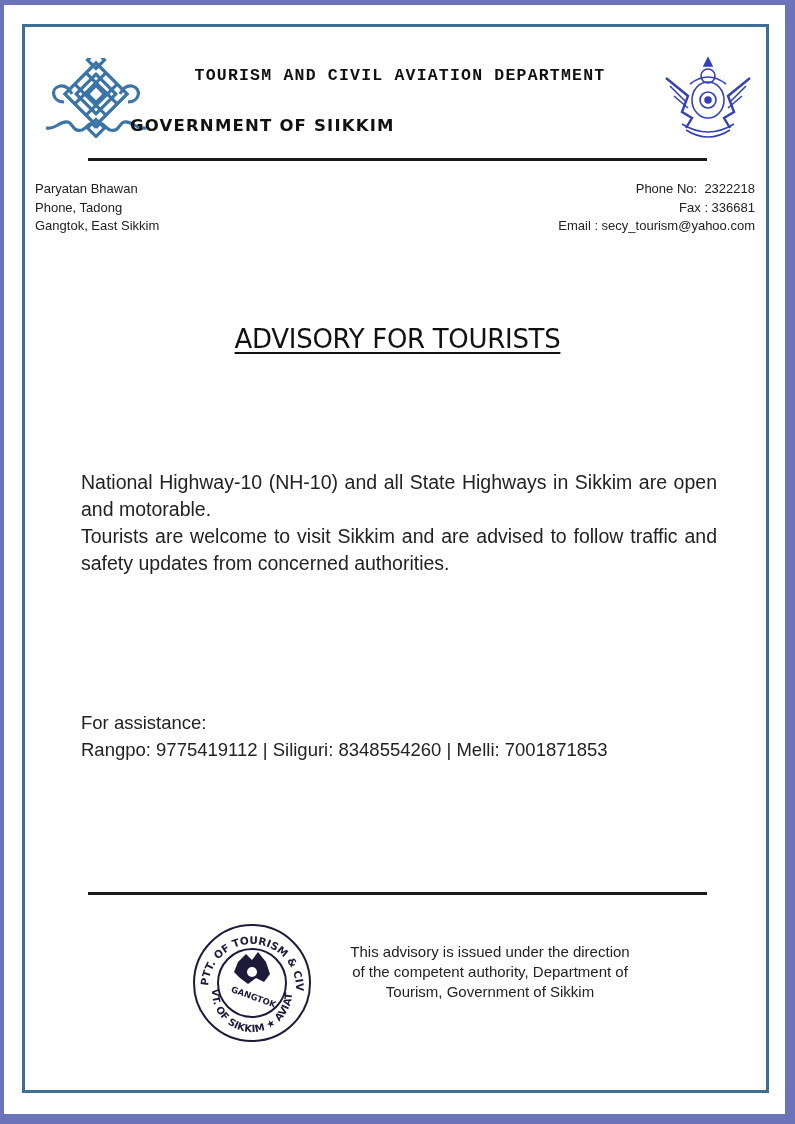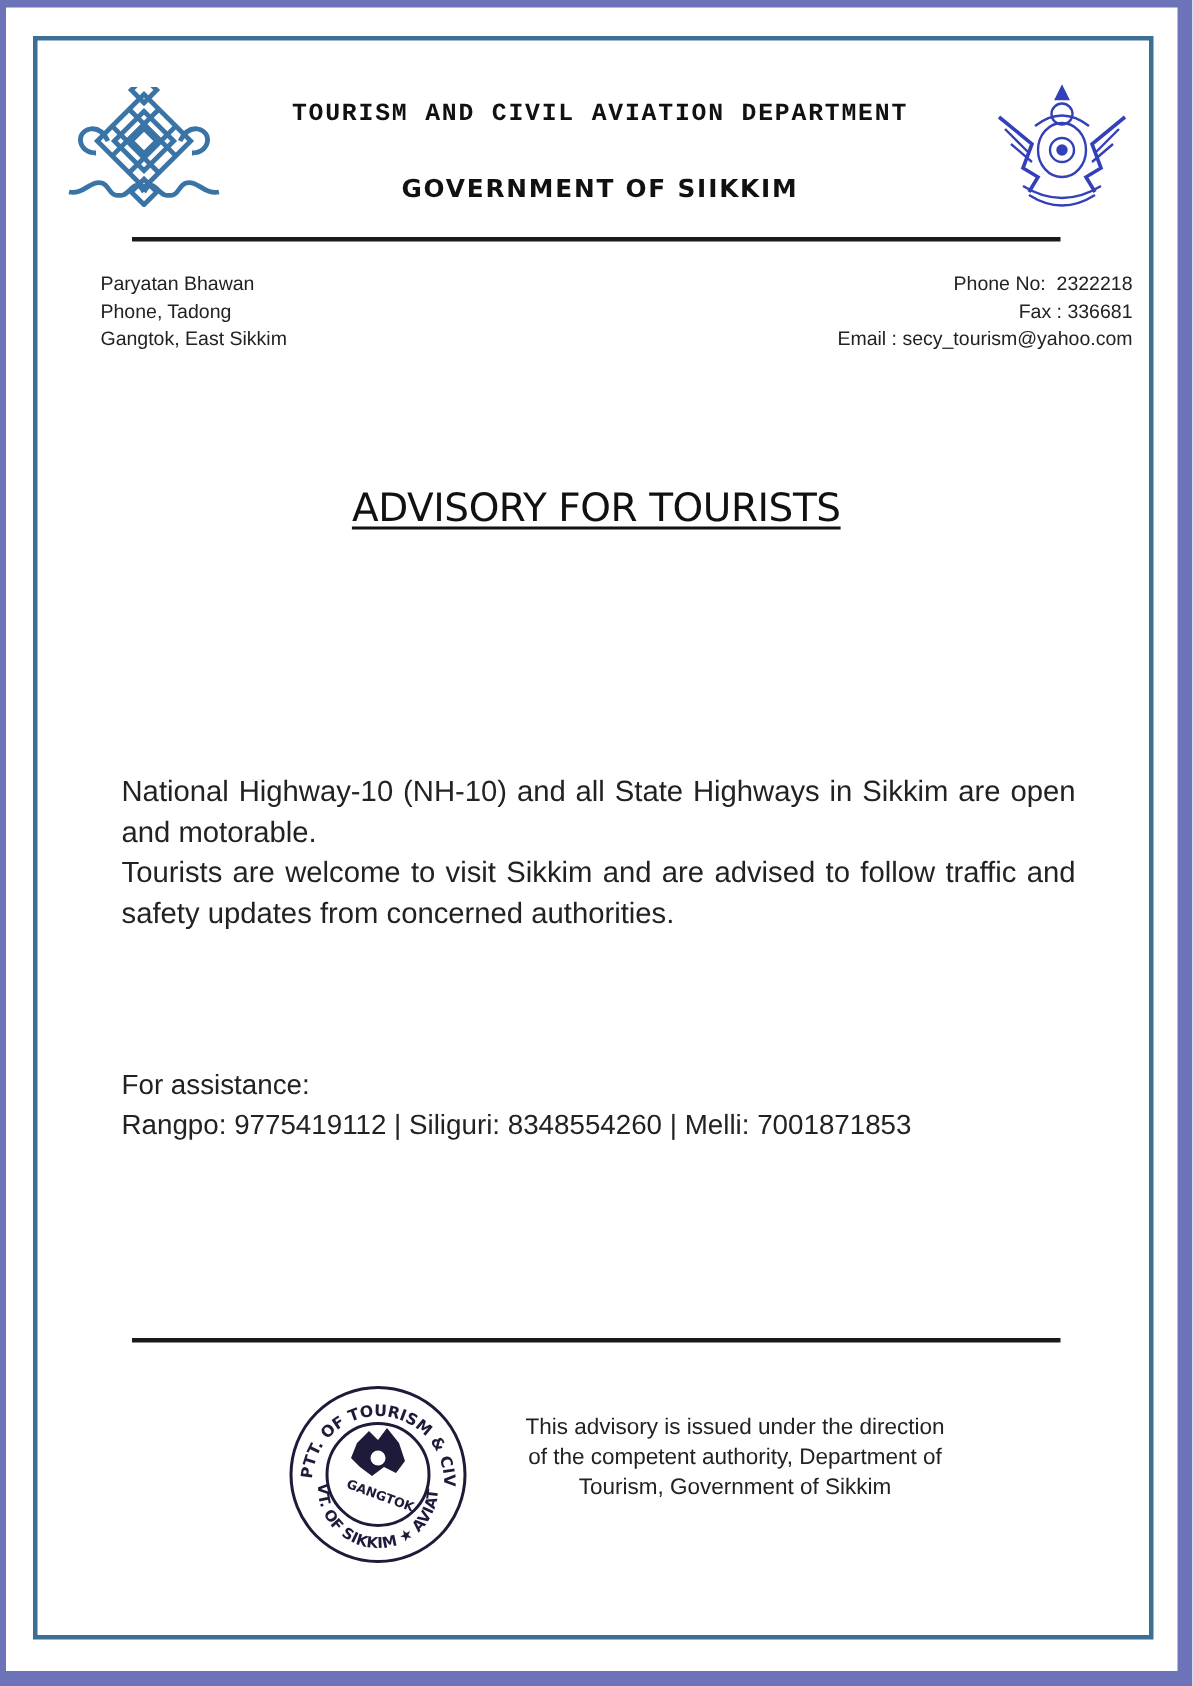--- a/index.html
+++ b/index.html
@@ -6,31 +6,31 @@
   body { width:795px; height:1124px; position:relative; background:#ffffff; overflow:hidden;
          font-family:"Liberation Sans", sans-serif; color:#111; }
   .outer-frame { position:absolute; left:0; top:0; width:795px; height:1124px; box-sizing:border-box;
          border-style:solid; border-color:#6d73b9; border-width:5px 10px 10px 4px; }
   .inner-frame { position:absolute; left:22px; top:24px; width:747px; height:1069px; box-sizing:border-box;
          border:3px solid #3d6e93; }
   .logo-left { position:absolute; left:42px; top:58px; width:108px; height:80px; }
   .logo-right { position:absolute; left:660px; top:56px; width:96px; height:86px; }
   .dept-title { position:absolute; left:130px; top:66px; width:540px; text-align:center;
          font-family:Liberation Mono, monospace; font-weight:bold; font-size:16.5px; letter-spacing:1.2px; color:#111; }
-  .gov-title { position:absolute; left:130px; top:116px; width:540px; text-align:center;
+  .gov-title { position:absolute; left:130px; top:116px; width:540px; text-align:left;
          font-family:"DejaVu Sans", sans-serif; font-weight:bold; font-size:16.5px; letter-spacing:1.2px; color:#111; }
   .rule { position:absolute; left:88px; width:619px; height:3px; background:#1a1a1a; }
   .rule.top { top:158px; }
   .rule.bottom { top:892px; }
-  .addr { position:absolute; left:35px; top:180px; font-size:13px; line-height:18.5px; color:#222;margin-left:32px; }
+  .addr { position:absolute; left:35px; top:180px; font-size:13px; line-height:18.5px; color:#222; }
   .contact { position:absolute; right:40px; top:180px; font-size:13px; line-height:18.5px; color:#222; text-align:right; }
   .headline { position:absolute; left:0; width:795px; top:324px; text-align:center;
          font-family:"DejaVu Sans", sans-serif; font-size:26px; font-weight:500; text-decoration:underline;
          text-decoration-thickness:2px; text-underline-offset:4px; color:#111; letter-spacing:-0.3px; }
-  .body-text { position:absolute; left:81px; top:515px; width:636px; font-size:19.5px; line-height:27px;
+  .body-text { position:absolute; left:81px; top:469px; width:636px; font-size:19.5px; line-height:27px;
          color:#222; text-align:justify; }
   .body-text p { margin:0; }
   .assist { position:absolute; left:81px; top:685px; font-size:18.5px; line-height:27px; color:#222;margin-top:24px; }
   .seal { position:absolute; left:190px; top:922px; width:124px; height:122px; }
   .footer-note { position:absolute; left:350px; top:942px; width:280px; text-align:center;
          font-size:15px; line-height:20px; color:#222; }
 </style>
 </head>
 <body>
 

